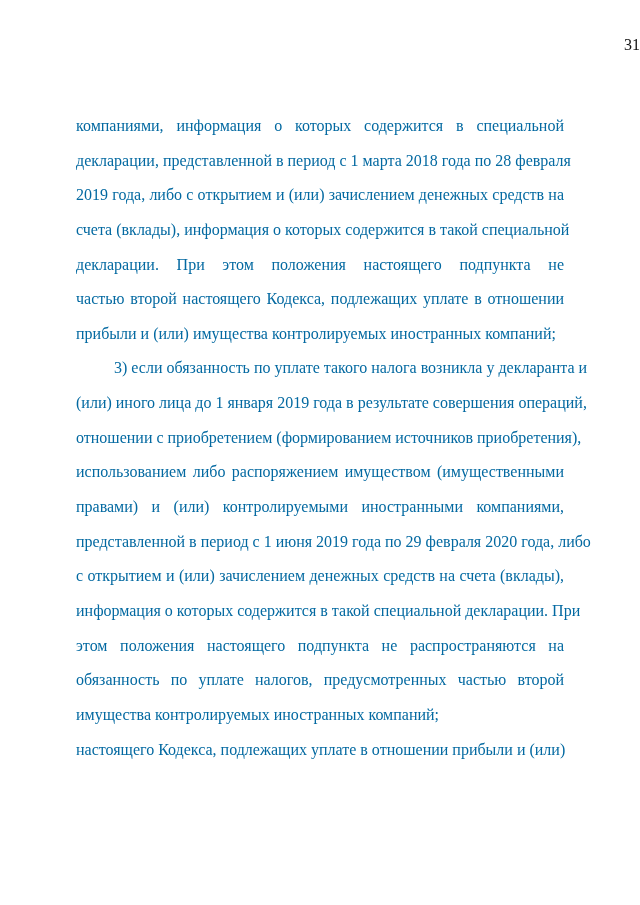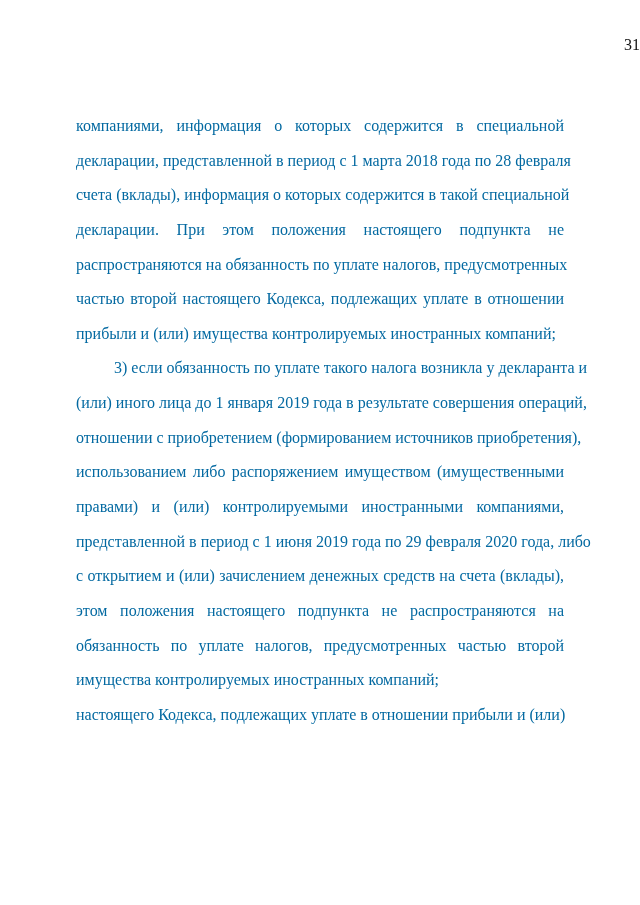--- a/index.html
+++ b/index.html
@@ -24,32 +24,33 @@
 </style>
 </head>
 <body>
 
 <div class="page-number">31</div>
 
 <div class="body-text">
   <div>
     <span class="line">компаниями, информация о которых содержится в специальной</span>
     <span class="line">декларации, представленной в период с 1 марта 2018 года по 28 февраля</span>
+    <span class="line">2019 года, либо с открытием и (или) зачислением денежных средств на</span>
     <span class="line">счета (вклады), информация о которых содержится в такой специальной</span>
     <span class="line">декларации. При этом положения настоящего подпункта не</span>
-    <span class="line">распространяются на обязанность по уплате налогов, предусмотренных</span>
     <span class="line">частью второй настоящего Кодекса, подлежащих уплате в отношении</span>
     <span class="line last">прибыли и (или) имущества контролируемых иностранных компаний;</span>
   </div>
   <div>
     <span class="line indent">3) если обязанность по уплате такого налога возникла у декларанта и</span>
     <span class="line">(или) иного лица до 1 января 2019 года в результате совершения операций,</span>
     <span class="line">отношении с приобретением (формированием источников приобретения),</span>
     <span class="line">использованием либо распоряжением имуществом (имущественными</span>
     <span class="line">правами) и (или) контролируемыми иностранными компаниями,</span>
     <span class="line">представленной в период с 1 июня 2019 года по 29 февраля 2020 года, либо</span>
     <span class="line">с открытием и (или) зачислением денежных средств на счета (вклады),</span>
+    <span class="line">информация о которых содержится в такой специальной декларации. При</span>
     <span class="line">этом положения настоящего подпункта не распространяются на</span>
     <span class="line">обязанность по уплате налогов, предусмотренных частью второй</span>
     <span class="line last">имущества контролируемых иностранных компаний;</span>
     <span class="line">настоящего Кодекса, подлежащих уплате в отношении прибыли и (или)</span>
   </div>
 </div>
 
 </body></html>

